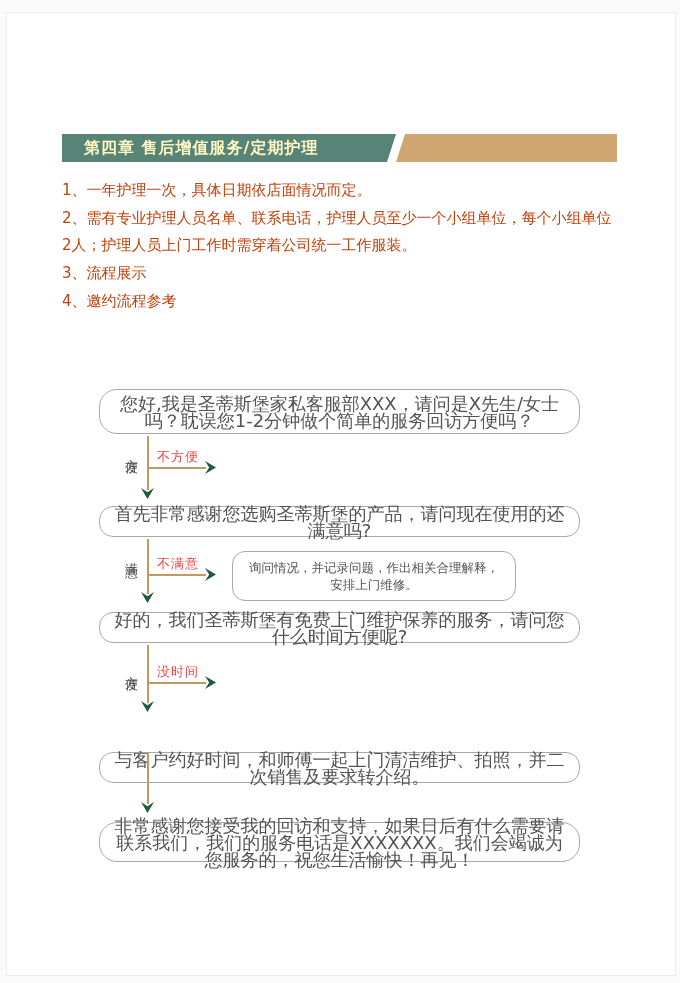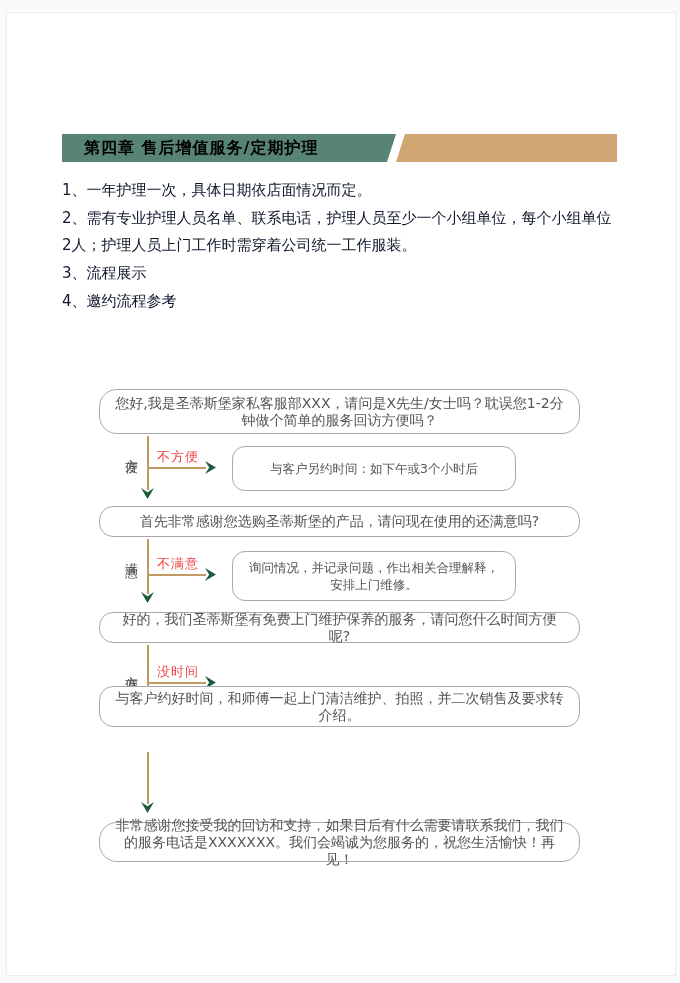--- a/index.html
+++ b/index.html
@@ -17,38 +17,38 @@
     position:absolute; left:6px; top:12px; width:670px; height:964px;
     background:#ffffff; border:1px solid #ececec; box-sizing:border-box;
   }
   
   .chapter-bar {
     position:absolute; left:62px; top:134px; width:334px; height:28px;
     background:#588377;
     clip-path:polygon(0 0, 100% 0, calc(100% - 9px) 100%, 0 100%);
     display:flex; align-items:center;
     padding-left:22px; box-sizing:border-box;
-    color:#000000; font-size:16px; font-weight:bold; letter-spacing:1px;
+    color:#fef9c3; font-size:16px; font-weight:bold; letter-spacing:1px;
   }
   .chapter-bar-accent {
     position:absolute; left:396px; top:134px; width:221px; height:28px;
     background:#cfa671;
     clip-path:polygon(9px 0, 100% 0, 100% 100%, 0 100%);
   }
   
   .body-text {
     position:absolute; left:62px; top:177px; width:558px;
-    font-size:15px; line-height:27px; color:#0f172a;
+    font-size:15px; line-height:27px; color:#c2410c;
   }
   .body-text p { margin:0 0 1px 0; }
   
   .fbox {
     position:absolute; background:#ffffff; border:1px solid #a9a9a9;
     display:flex; align-items:center; justify-content:center;
-    text-align:center; font-size:14px; color:#535353; line-height:17px;
+    text-align:center; font-size:18px; color:#535353; line-height:17px;
     padding:3px 12px; box-sizing:border-box;
   }
   .sbox { padding:2px 10px; font-size:12.5px; }
   .vline { position:absolute; width:2px; background:#c09a60; }
   .hline { position:absolute; height:2px; background:#c09a60; }
   .arr-d {
     position:absolute; width:13px; height:11px; background:#1d5c3f;
     clip-path:polygon(0 0, 50% 38%, 100% 0, 50% 100%);
   }
   .arr-r {
@@ -82,40 +82,39 @@
   </div>
 
   <div class="fbox" style="left:99px;top:389px;width:481px;height:45px;border-radius:18px">您好,我是圣蒂斯堡家私客服部XXX，请问是X先生/女士吗？耽误您1-2分钟做个简单的服务回访方便吗？</div>
 
   <div class="vline" style="left:147px;top:436px;height:54px"></div>
   <div class="arr-d" style="left:141px;top:488px"></div>
   <div class="vlabel" style="left:123px;top:448px">方便</div>
   <div class="hline" style="left:149px;top:467px;width:57px"></div>
   <div class="arr-r" style="left:205px;top:461px"></div>
   <div class="hlabel" style="left:157px;top:448px">不方便</div>
-  <div class="fbox sbox" style="left:232px;top:446px;width:284px;height:45px;border-radius:13px">与客户另约时间：如下午或3个小时后</div>
 
   <div class="fbox" style="left:99px;top:506px;width:481px;height:31px;border-radius:14px">首先非常感谢您选购圣蒂斯堡的产品，请问现在使用的还满意吗?</div>
 
   <div class="vline" style="left:147px;top:539px;height:55px"></div>
   <div class="arr-d" style="left:141px;top:592px"></div>
   <div class="vlabel" style="left:123px;top:552px">满意</div>
   <div class="hline" style="left:149px;top:574px;width:57px"></div>
   <div class="arr-r" style="left:205px;top:568px"></div>
   <div class="hlabel" style="left:157px;top:555px">不满意</div>
   <div class="fbox" style="left:99px;top:612px;width:481px;height:31px;border-radius:14px">好的，我们圣蒂斯堡有免费上门维护保养的服务，请问您什么时间方便呢?</div>
 
   <div class="fbox sbox" style="left:232px;top:551px;width:284px;height:50px;border-radius:13px">询问情况，并记录问题，作出相关合理解释，安排上门维修。</div>
 
   <div class="vline" style="left:147px;top:645px;height:58px"></div>
   <div class="arr-d" style="left:141px;top:701px"></div>
   <div class="vlabel" style="left:123px;top:665px">方便</div>
   <div class="hline" style="left:149px;top:682px;width:57px"></div>
   <div class="arr-r" style="left:205px;top:676px"></div>
   <div class="hlabel" style="left:157px;top:663px">没时间</div>
 
-  <div class="fbox" style="left:99px;top:686px;width:481px;height:41px;border-radius:14px">与客户约好时间，和师傅一起上门清洁维护、拍照，并二次销售及要求转介绍。</div>
+  <div class="fbox" style="left:99px;top:752px;width:481px;height:31px;border-radius:14px">与客户约好时间，和师傅一起上门清洁维护、拍照，并二次销售及要求转介绍。</div>
 
   <div class="vline" style="left:147px;top:752px;height:52px"></div>
   <div class="arr-d" style="left:141px;top:802px"></div>
 
   <div class="fbox" style="left:99px;top:822px;width:481px;height:40px;border-radius:18px">非常感谢您接受我的回访和支持，如果日后有什么需要请联系我们，我们的服务电话是XXXXXXX。我们会竭诚为您服务的，祝您生活愉快！再见！</div>
 </div>
 
 </body></html>

